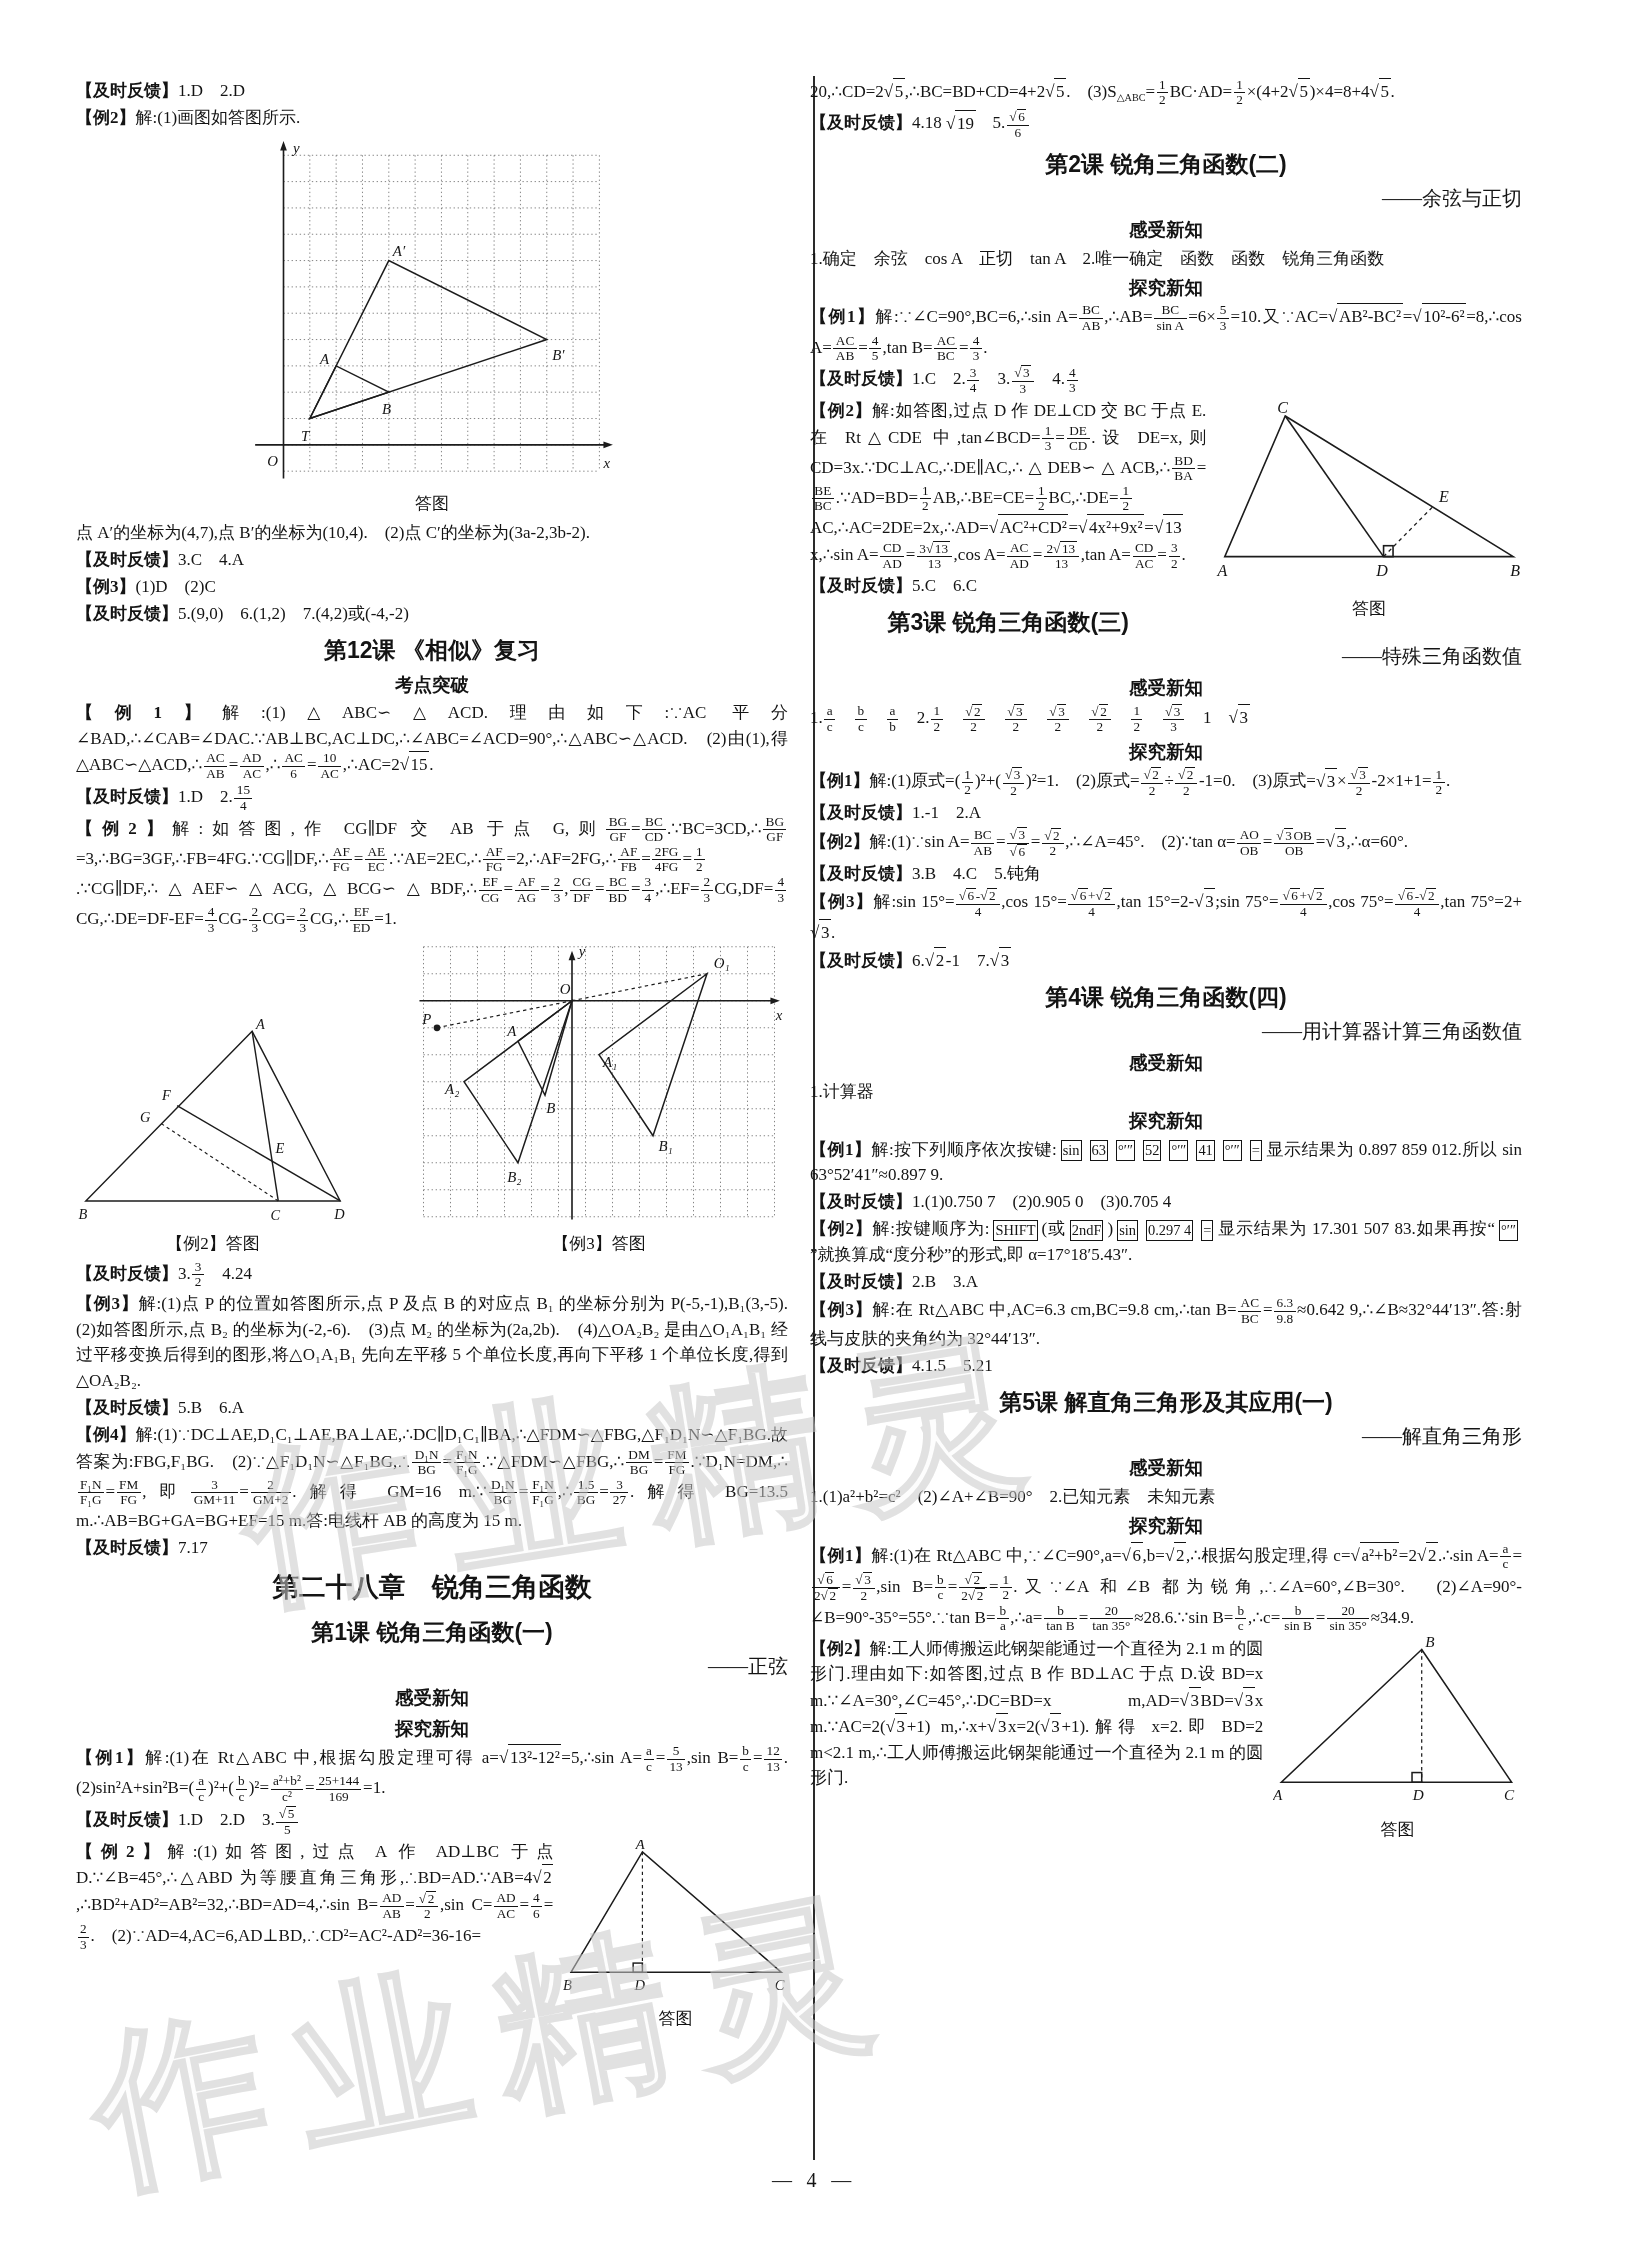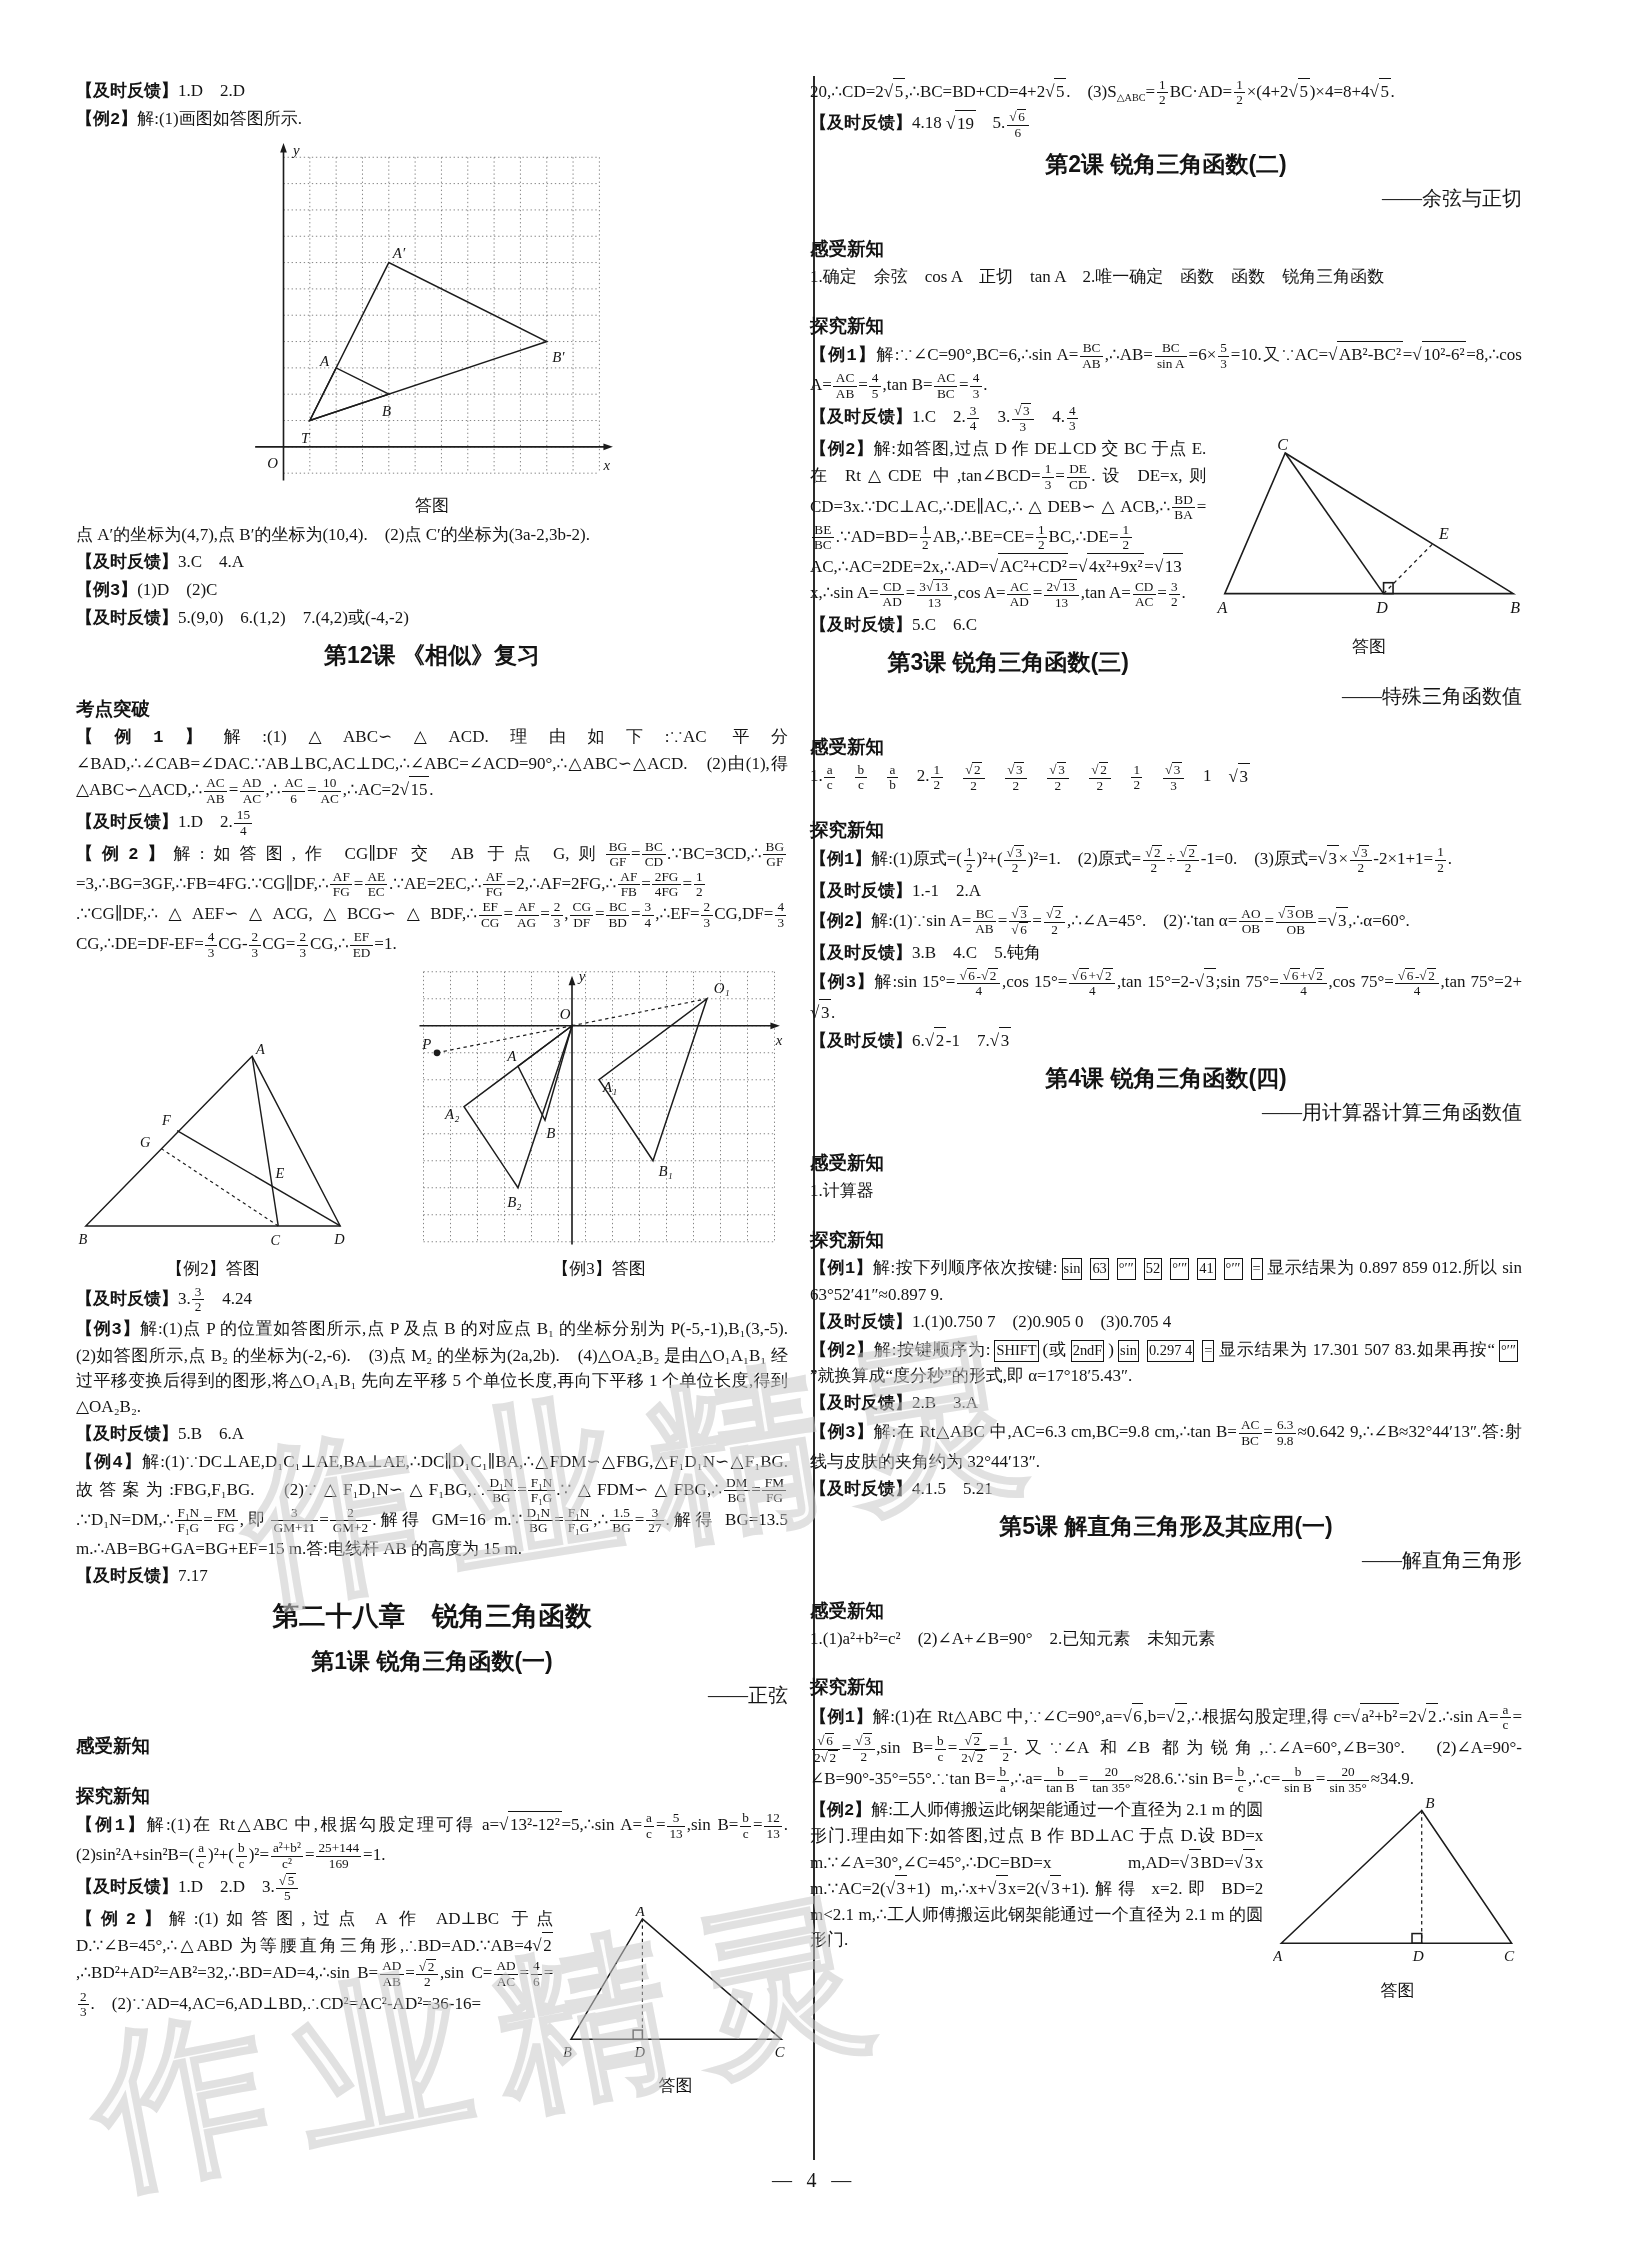--- a/index.html
+++ b/index.html
@@ -6,22 +6,22 @@
   .page{position:relative;width:1628px;height:2261px;background:#ffffff;overflow:hidden;
         font-family:"Liberation Serif","DejaVu Serif",serif;color:#141414;}
   .col{position:absolute;top:76px;width:712px;font-size:17px;line-height:1.5;text-align:justify;z-index:2;}
   .col-left{left:76px;}
   .col-right{left:810px;}
   .divider{position:absolute;top:76px;left:813px;width:1.6px;height:2084px;background:#2a2a2a;z-index:1;}
   .blk{margin:1.6px 0;}
   .chapter{text-align:center;font-weight:700;font-size:26.6px;font-family:"Liberation Sans","DejaVu Sans",sans-serif;margin:8px 0 1.6px 0;text-indent:0;}
   .course{text-align:center;font-weight:700;font-size:23px;font-family:"Liberation Sans","DejaVu Sans",sans-serif;margin:6.4px 0 1.6px 0;text-indent:0;}
   .subtitle{text-align:right;font-size:20px;margin:0 0 3.2px 0;text-indent:0;}
-  .head{font-weight:700;font-size:18.5px;font-family:"Liberation Sans","DejaVu Sans",sans-serif;margin-top:22px;text-align:left;}
-  .bold{font-weight:700;font-family:Liberation Mono, monospace;}
+  .head{font-weight:700;font-size:18.5px;font-family:"Liberation Sans","DejaVu Sans",sans-serif;margin-top:3px;text-align:center;}
+  .bold{font-weight:700;font-family:Liberation Serif, serif;}
   .frac{display:inline-block;vertical-align:middle;text-align:center;font-size:0.78em;line-height:1.1;padding:0 1.6px;}
   .frac .num{display:block;border-bottom:1.3px solid #141414;padding:0 2.4px;}
   .frac .den{display:block;padding:0 2.4px;}
   .rad{white-space:nowrap;display:inline-block;}
   .rad .radsign{display:inline-block;}
   .rad .radbar{display:inline-block;border-top:1.3px solid #141414;padding:0 1.6px;}
   .key{display:inline-block;border:1.3px solid #141414;padding:0 1px;margin:0 4px;font-size:0.85em;line-height:1.35;vertical-align:middle;background:#fff;}
   sub.subsc{font-size:0.6em;}
   .figwrap{text-align:center;margin:3.2px 0;}
   .figrow{display:flex;justify-content:space-between;align-items:flex-end;margin:4.8px 0;}

